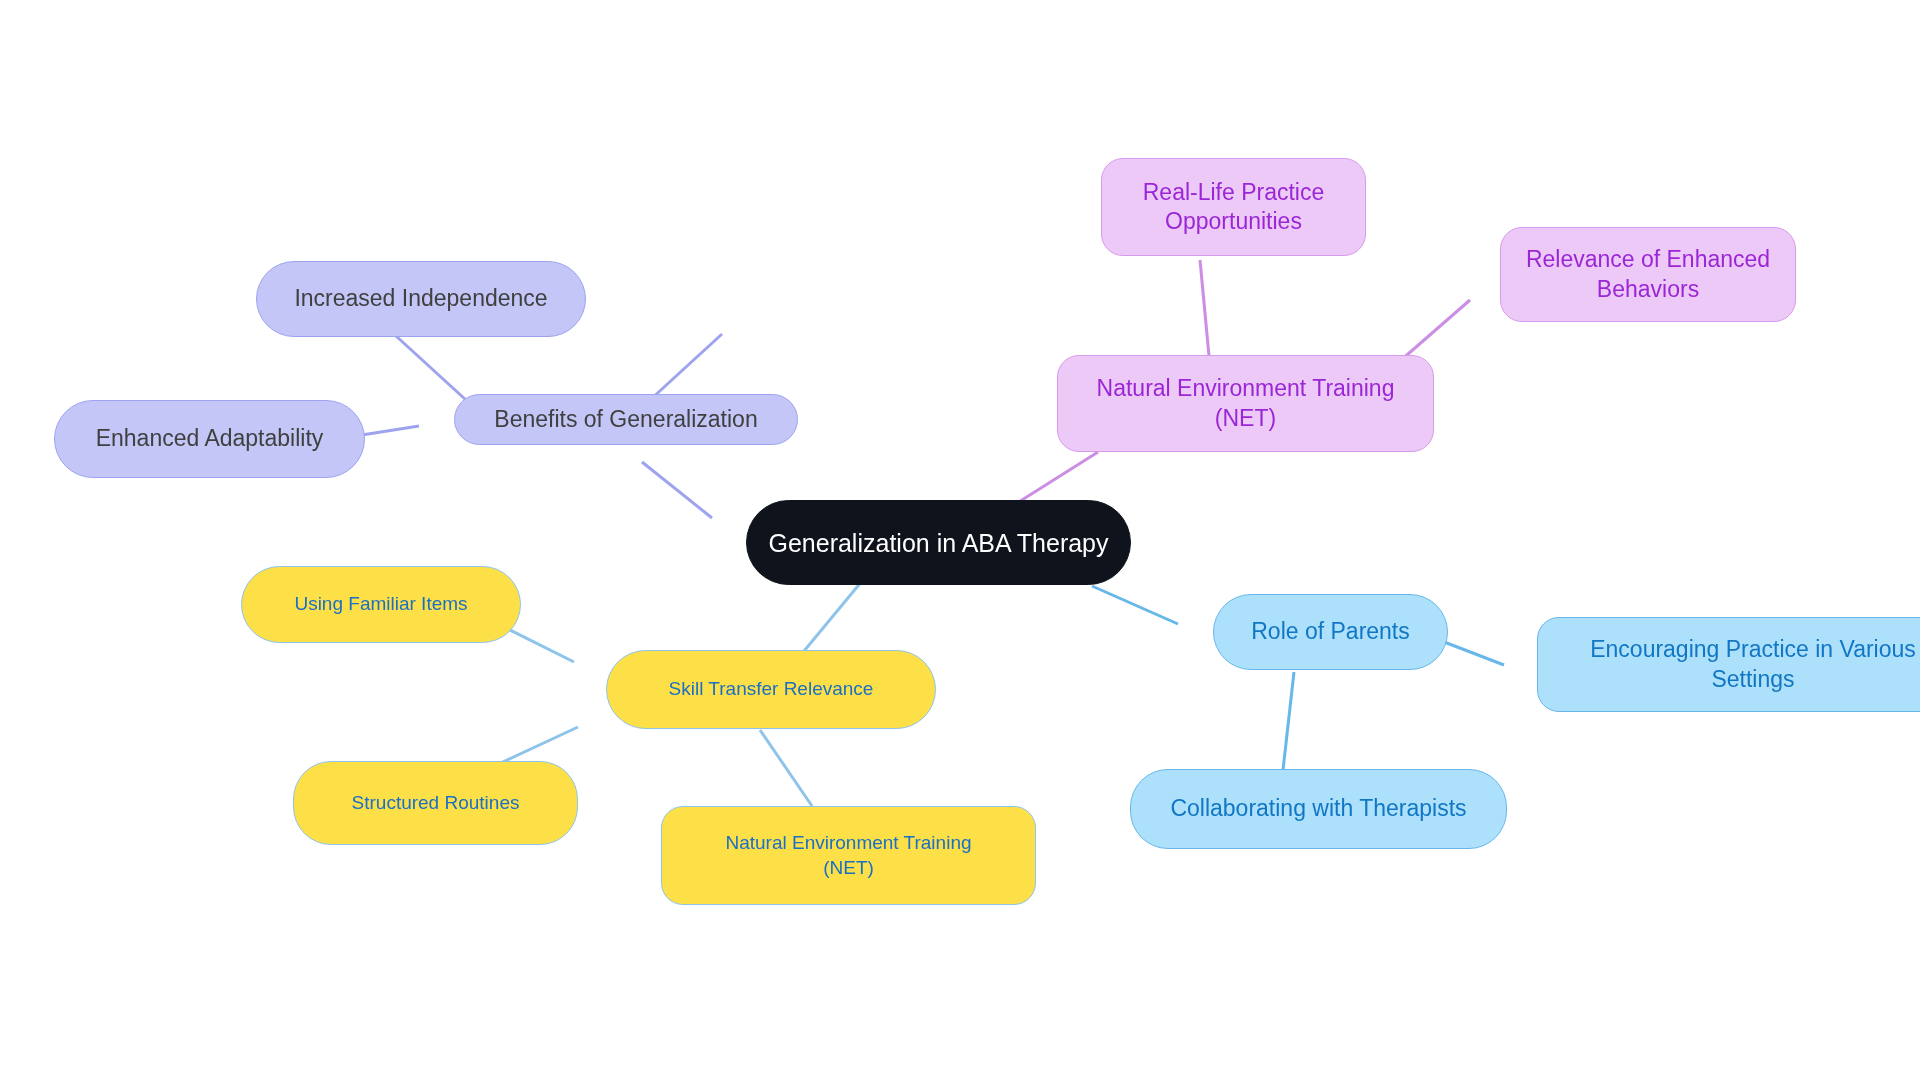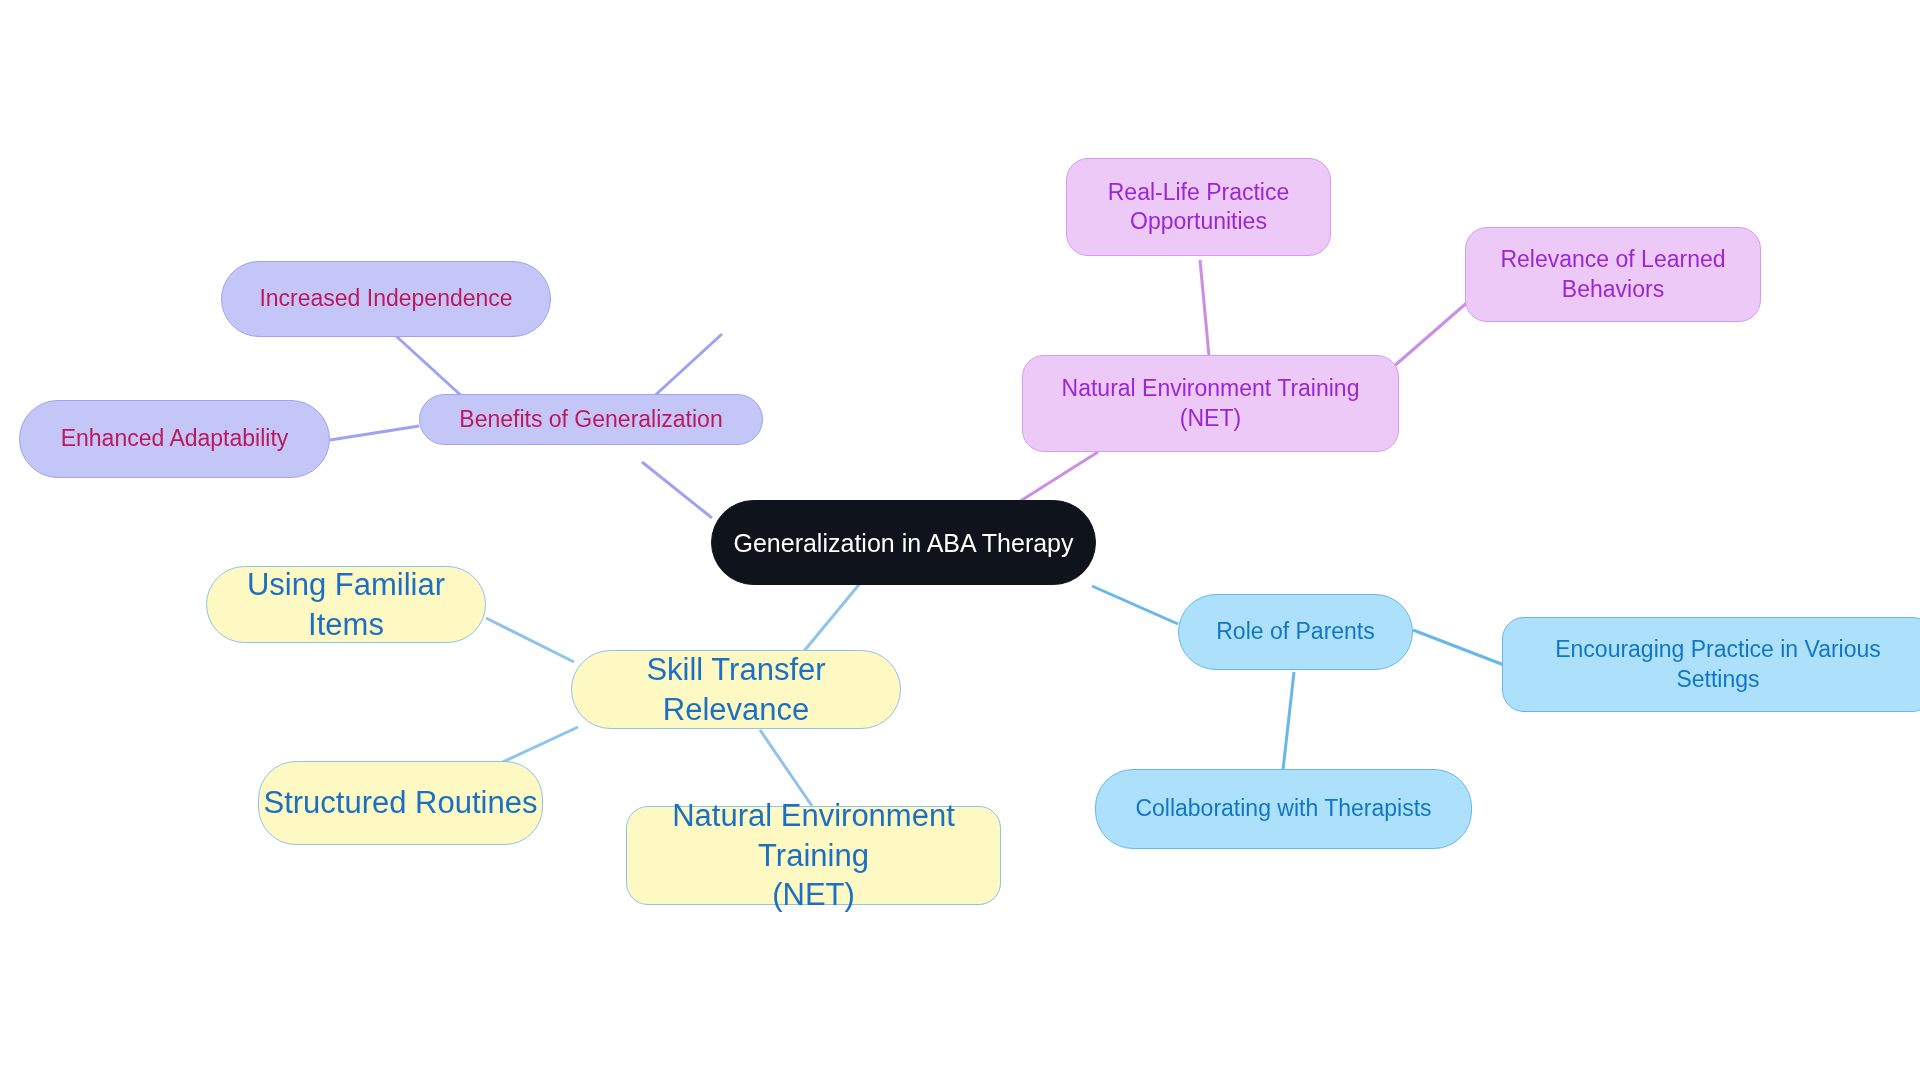--- a/index.html
+++ b/index.html
@@ -28,56 +28,57 @@
     position: absolute;
     box-sizing: border-box;
     display: flex;
     align-items: center;
     justify-content: center;
     text-align: center;
     white-space: pre-line;
     line-height: 1.28;
     border-style: solid;
     border-width: 1px;
+    margin-left: 35px;
   }
   .node-label {
     display: block;
     width: 100%;
     white-space: pre-line;
   }
   .root {
     background: #0e131c;
     border-color: #0e131c;
     color: #ffffff;
     font-size: 25px;
     border-radius: 40px;
   }
   .lavender {
     background: #c3c6f7;
     border-color: #9ea3ef;
-    color: #be185d;
+    color: #404040;
     font-size: 23px;
   }
   .orchid {
     background: #edc9f7;
     border-color: #d79bec;
     color: #9b26d6;
     font-size: 23px;
   }
   .skyblue {
     background: #ade0fb;
     border-color: #67b8e8;
     color: #1177c4;
     font-size: 23px;
   }
   .paleblue {
-    background: #fef9c3;
+    background: #fde047;
     border-color: #8ec4ea;
     color: #1b6fc4;
-    font-size: 31px;
+    font-size: 19px;
   }
 </style>
 </head>
 <body>
 
 <div id="canvas">
 
   <svg id="edges" viewBox="0 0 1920 1083" xmlns="http://www.w3.org/2000/svg">
 
     <path d="M 712,518 L 642,462" stroke="#9ea3ef" stroke-width="3" fill="none"></path>
@@ -120,21 +121,21 @@
     <span class="node-label">Natural Environment Training
 (NET)</span>
   </div>
 
   <div class="node orchid" style="left:1066px; top:158px; width:265px; height:98px; border-radius:22px;">
     <span class="node-label">Real-Life Practice
 Opportunities</span>
   </div>
 
   <div class="node orchid" style="left:1465px; top:227px; width:296px; height:95px; border-radius:22px;">
-    <span class="node-label">Relevance of Learned
+    <span class="node-label">Relevance of Enhanced
 Behaviors</span>
   </div>
 
   <div class="node paleblue" style="left:571px; top:650px; width:330px; height:79px; border-radius:40px;">
     <span class="node-label">Skill Transfer Relevance</span>
   </div>
 
   <div class="node paleblue" style="left:206px; top:566px; width:280px; height:77px; border-radius:39px;">
     <span class="node-label">Using Familiar Items</span>
   </div>

